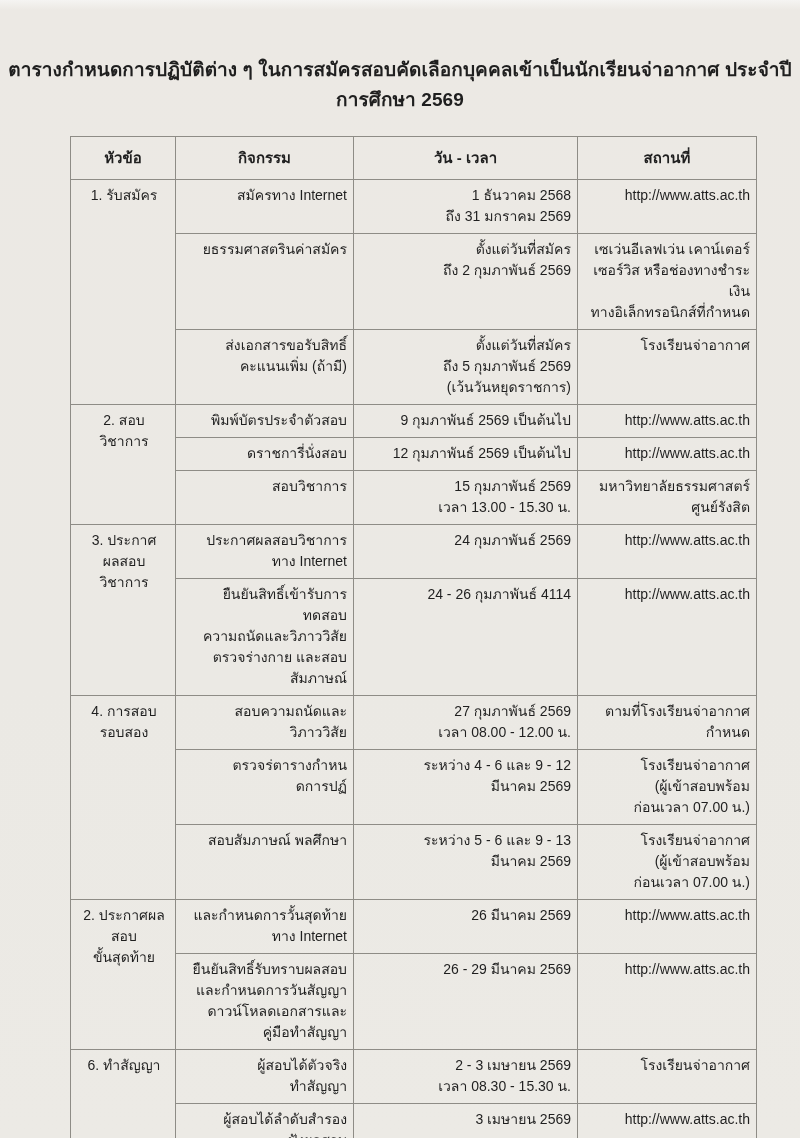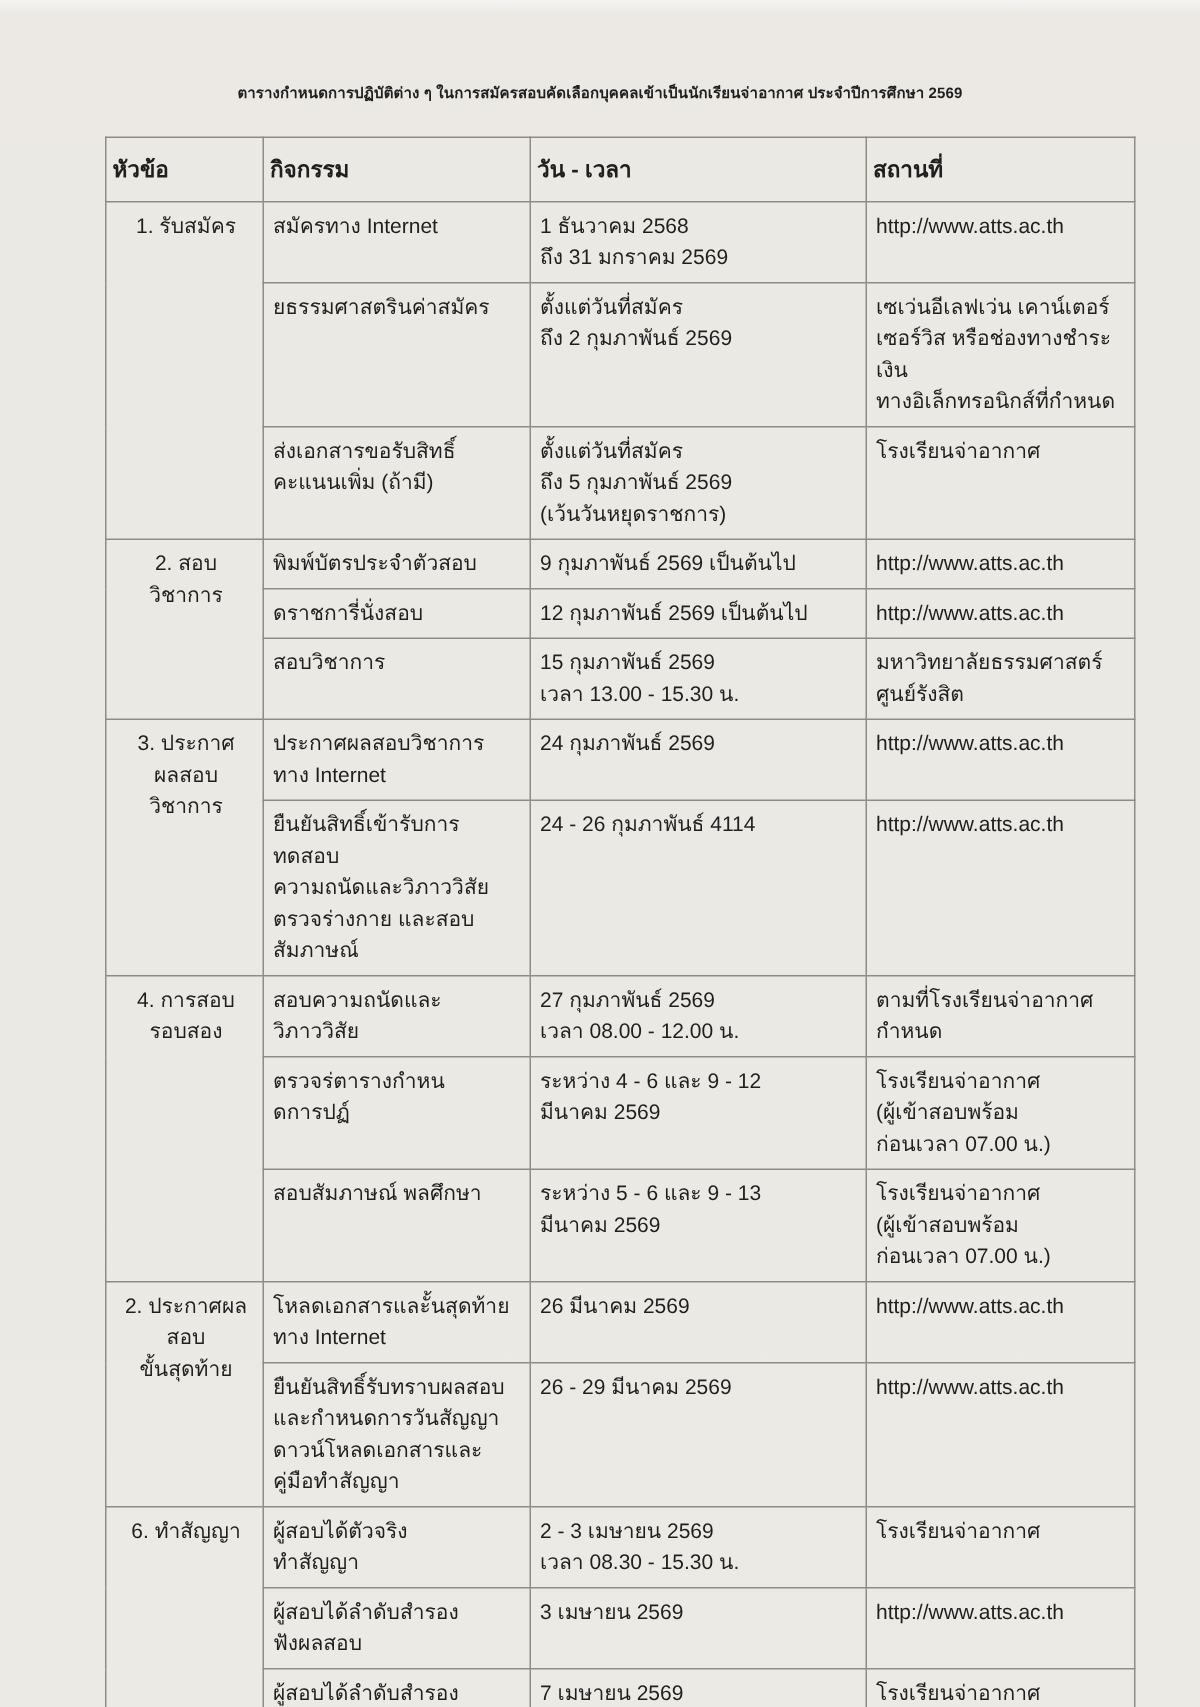--- a/index.html
+++ b/index.html
@@ -17,44 +17,44 @@
   .page{
     position:relative;
     width:800px;height:1138px;
     overflow:hidden;
     background:
       linear-gradient(180deg,#f5f4f2 0px,#ece9e4 10px,#ebe9e4 60%,#eceae5 100%);
   }
   .title{
     text-align:center;
     padding-top:54px;
-    font-size:10px;
+    font-size:19px;
     font-weight:bold;
     letter-spacing:.1px;
   }
   table.schedule{
     width:686px;
     margin:22px 0 0 70px;
     border-collapse:collapse;
     table-layout:fixed;
   }
   .schedule th,.schedule td{
     border:1px solid var(--border);
   }
   .schedule th{
     font-size:15px;
     font-weight:bold;
     padding:9px 4px;
-    text-align:left;
+    text-align:center;
   }
   .schedule td{
     font-size:14px;
     line-height:1.5;
     padding:5px 6px 6px 6px;
-    text-align:left;
+    text-align:right;
     vertical-align:top;
     white-space:pre-line;
   }
   .schedule td.topic{
     text-align:center;
     padding-left:8px;
   }
 </style>
 </head>
 <body>
@@ -156,21 +156,21 @@
           <td>สอบสัมภาษณ์ พลศึกษา</td>
           <td>ระหว่าง 5 - 6 และ 9 - 13
 มีนาคม 2569</td>
           <td>โรงเรียนจ่าอากาศ
 (ผู้เข้าสอบพร้อม
 ก่อนเวลา 07.00 น.)</td>
         </tr>
         <tr>
           <td class="topic" rowspan="2">2. ประกาศผลสอบ
 ขั้นสุดท้าย</td>
-          <td>โหลดเอกสารและั้นสุดท้าย
+          <td>และกำหนดการวั้นสุดท้าย
 ทาง Internet</td>
           <td>26 มีนาคม 2569</td>
           <td>http://www.atts.ac.th</td>
         </tr>
         <tr>
           <td>ยืนยันสิทธิ์รับทราบผลสอบ
 และกำหนดการวันสัญญา
 ดาวน์โหลดเอกสารและ
 คู่มือทำสัญญา</td>
           <td>26 - 29 มีนาคม 2569</td>

